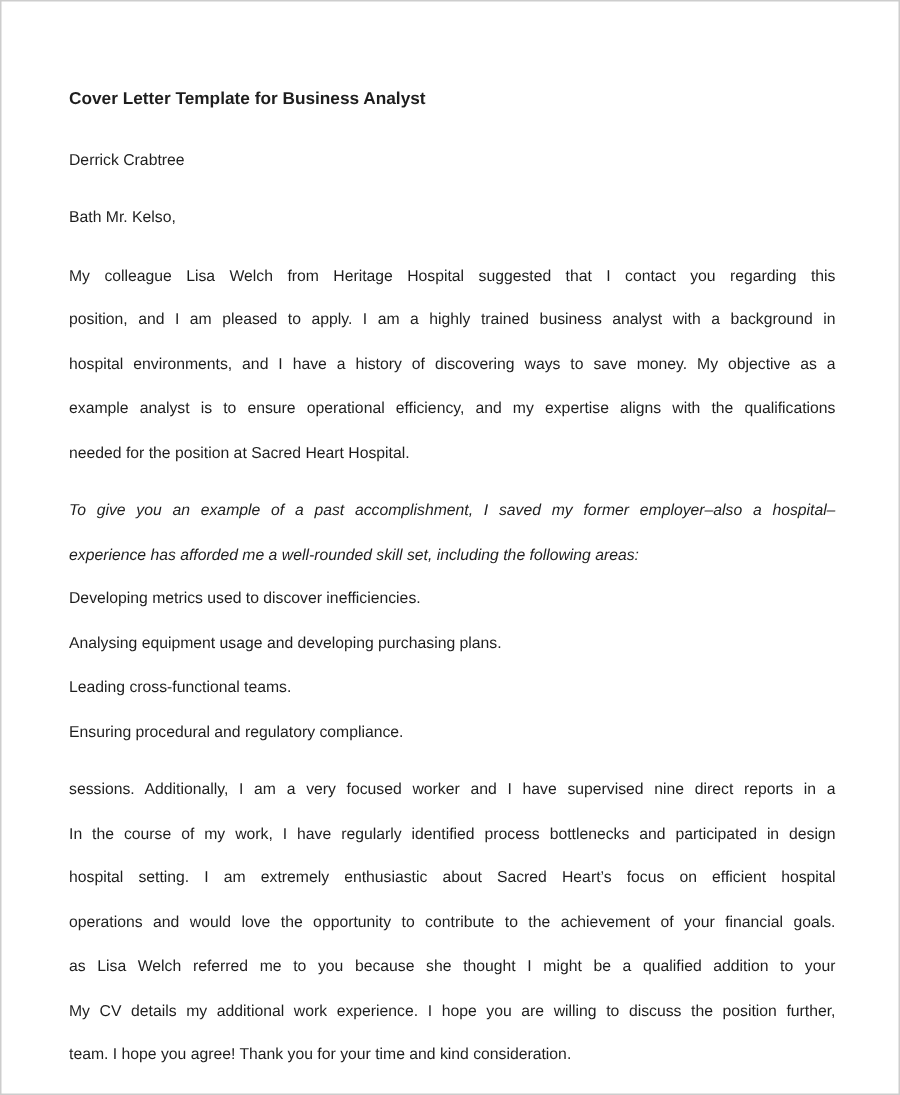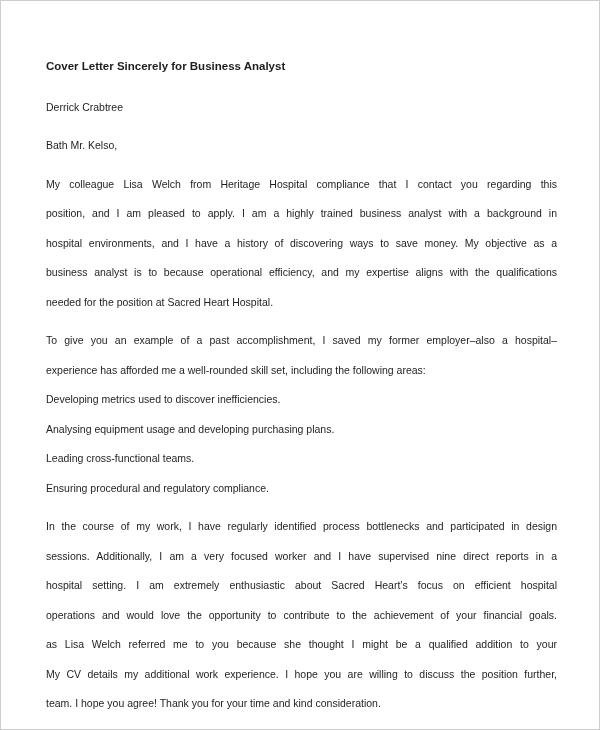--- a/index.html
+++ b/index.html
@@ -16,68 +16,68 @@
     color: var(--text-color, #1e1e1e);
     overflow: hidden;
   }
   .title {
     font-size: 11.5px;
     font-weight: bold;
     line-height: 19.5px;
     margin: 0 0 21px 0;
   }
   .para { margin: 0 0 19px 0; }
-  .para.tight { margin-bottom: 0; }
+  .para.tight { margin-bottom: 0; font-style: italic; }
   .line {
     line-height: 19.5px;
     height: 19.5px;
     overflow: hidden;
     white-space: normal;
     margin-top: 10px;
   }
   .jl {
     text-align: justify;
     text-align-last: justify;
   }
 </style>
 </head>
 <body>
 
 <div class="page" style="--page-bg: #ffffff; --page-border: #cdcdcd; --text-color: #1e1e1e;">
 
-  <h1 class="title">Cover Letter Sincerely for Business Analyst</h1>
+  <h1 class="title">Cover Letter Template for Business Analyst</h1>
 
   <div class="para line">Derrick Crabtree</div>
 
 
   <div class="para line">Bath Mr. Kelso,</div>
 
   <div class="para">
-      <div class="line jl">My colleague Lisa Welch from Heritage Hospital compliance that I contact you regarding this</div>
+      <div class="line jl">My colleague Lisa Welch from Heritage Hospital suggested that I contact you regarding this</div>
       <div class="line jl">position, and I am pleased to apply. I am a highly trained business analyst with a background in</div>
       <div class="line jl">hospital environments, and I have a history of discovering ways to save money. My objective as a</div>
-      <div class="line jl">business analyst is to because operational efficiency, and my expertise aligns with the qualifications</div>
+      <div class="line jl">example analyst is to ensure operational efficiency, and my expertise aligns with the qualifications</div>
       <div class="line">needed for the position at Sacred Heart Hospital.</div>
     </div>
 
   <div class="para tight">
       <div class="line jl">To give you an example of a past accomplishment, I saved my former employer–also a hospital–</div>
       <div class="line">experience has afforded me a well-rounded skill set, including the following areas:</div>
     </div>
 
   <div class="para">
       <div class="line">Developing metrics used to discover inefficiencies.</div>
       <div class="line">Analysing equipment usage and developing purchasing plans.</div>
       <div class="line">Leading cross-functional teams.</div>
       <div class="line">Ensuring procedural and regulatory compliance.</div>
     </div>
 
   <div class="para">
+      <div class="line jl">sessions. Additionally, I am a very focused worker and I have supervised nine direct reports in a</div>
       <div class="line jl">In the course of my work, I have regularly identified process bottlenecks and participated in design</div>
-      <div class="line jl">sessions. Additionally, I am a very focused worker and I have supervised nine direct reports in a</div>
       <div class="line jl">hospital setting. I am extremely enthusiastic about Sacred Heart’s focus on efficient hospital</div>
       <div class="line jl">operations and would love the opportunity to contribute to the achievement of your financial goals.</div>
       <div class="line jl">as Lisa Welch referred me to you because she thought I might be a qualified addition to your</div>
       <div class="line jl">My CV details my additional work experience. I hope you are willing to discuss the position further,</div>
       <div class="line">team. I hope you agree! Thank you for your time and kind consideration.</div>
     </div>
 
   <div class="para line">Sincerely,</div>
 
 </div>

